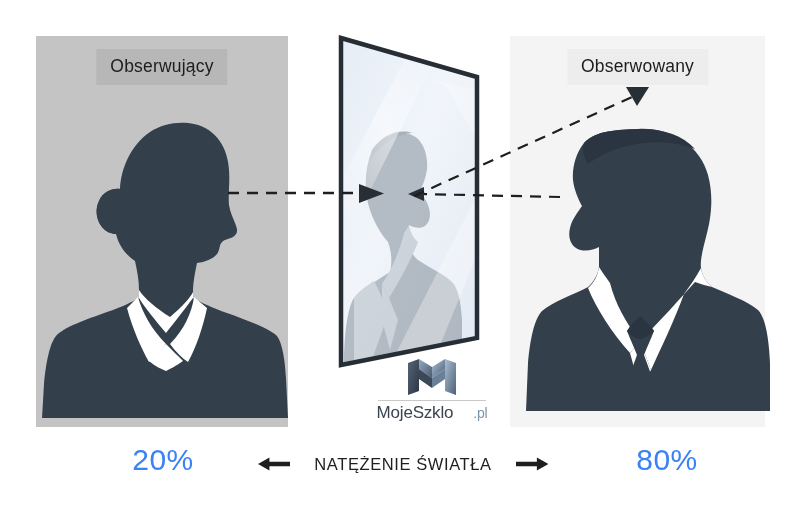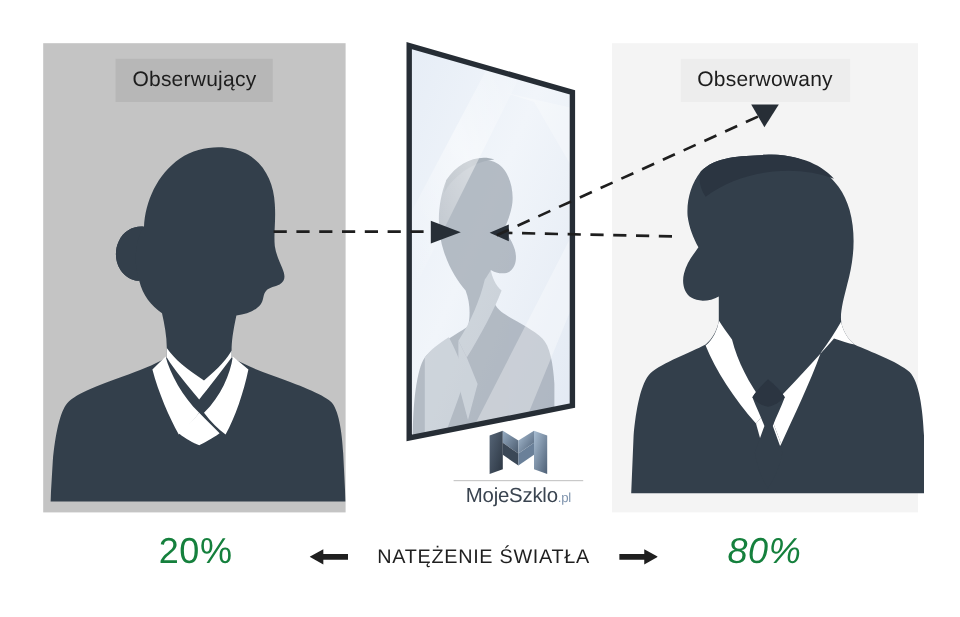--- a/index.html
+++ b/index.html
@@ -105,44 +105,45 @@
     margin: 3px auto 2px auto;
   }
   #logo-text {
     font-size: 17px;
     color: #3a4450;
     letter-spacing: -.2px;
     font-family: "Liberation Sans", sans-serif;
     white-space: nowrap;
   }
   #logo-text .tld {
-    font-size: 11px;
+    font-size: 14px;
     color: #7e93ad;
+    padding-left: 20px;
   }
 
   
   #legend {
     position: absolute;
     left: 0;
     top: 443px;
     width: 800px;
     height: 50px;
   }
   .pct {
     position: absolute;
     top: 0;
     width: 160px;
     text-align: center;
     font-size: 30px;
-    color: #15803d;
+    color: #3b82f6;
     font-family: "Liberation Sans", sans-serif;
     letter-spacing: .5px;
   }
   #pct-left  { left: 83px; }
-  #pct-right { left: 557px; font-style: italic; }
+  #pct-right { left: 587px; }
 
   #legend-center {
     position: absolute;
     left: 258px;
     top: 6px;
     width: 290px;
     height: 30px;
     display: flex;
     align-items: center;
     justify-content: center;

